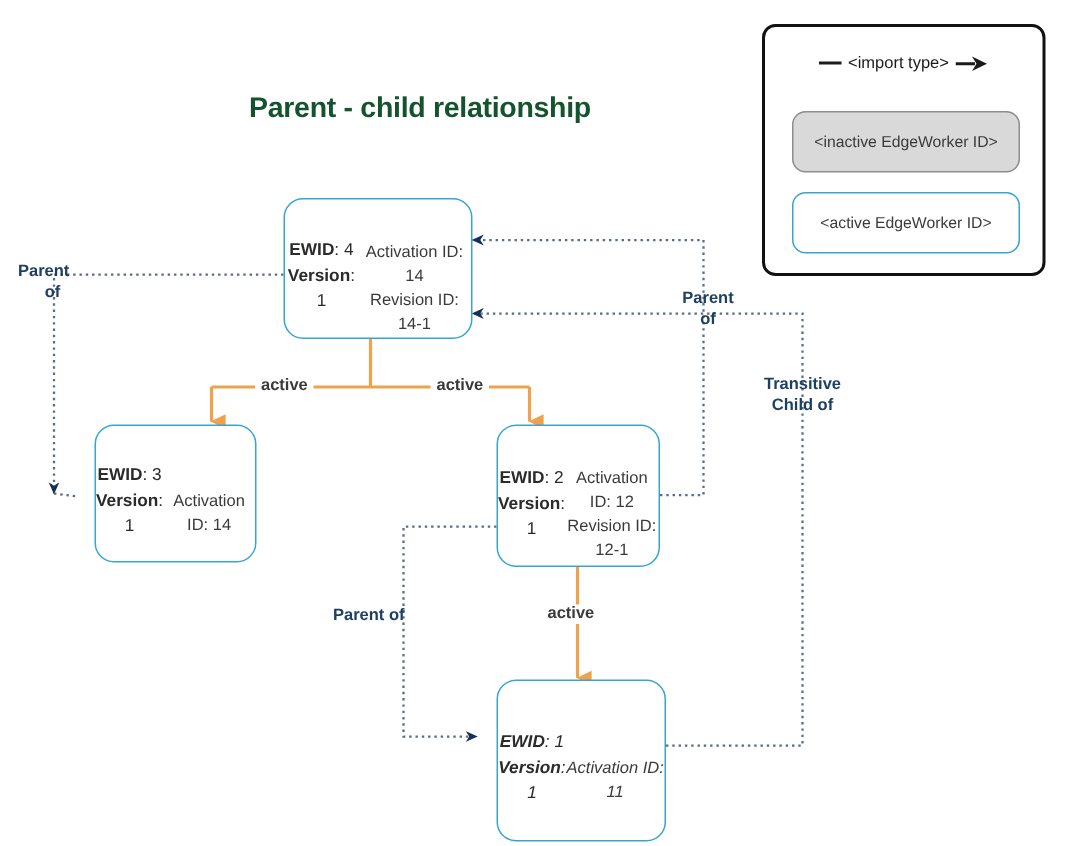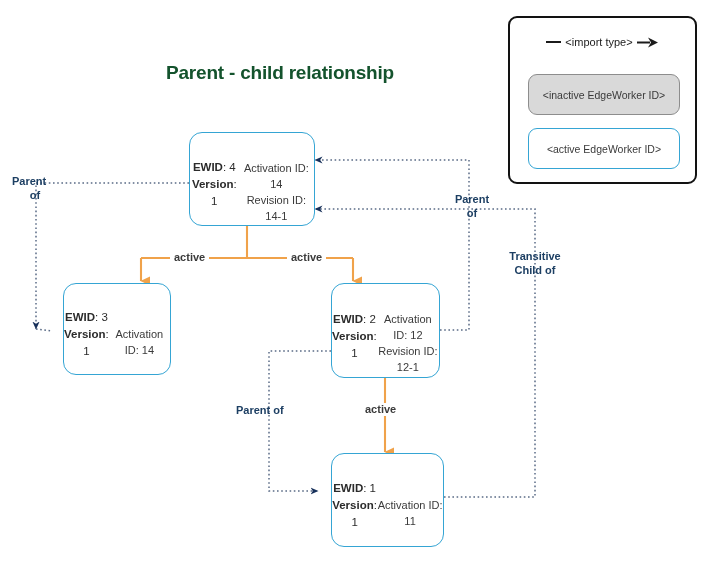--- a/index.html
+++ b/index.html
@@ -204,21 +204,21 @@
     <div class="ew-head">
       <div><b>EWID</b>: <span>2</span></div>
       <div><b>Version</b>: <span>1</span></div>
     </div>
     <div class="ew-body">
       <div>Activation ID: 12</div>
       <div>Revision ID: 12-1</div>
     </div>
   </div>
 
-  <div class="ew-node" style="left:331px; top:453px; width:113px; height:94px;">
+  <div class="ew-node" style="left:331px; top:453px; width:113px; height:108px;font-style:italic;">
     <div class="ew-head">
       <div><b>EWID</b>: <span>1</span></div>
       <div><b>Version</b>: <span>1</span></div>
     </div>
     <div class="ew-body">
       <div>Activation ID: 11</div>
     </div>
   </div>
 
   <div class="edge-label" style="left:12px; top:174px;">
@@ -229,21 +229,21 @@
   <div class="edge-label center" style="left:452px; top:192px; width:40px;">
     <div>Parent</div>
     <div>of</div>
   </div>
 
   <div class="edge-label center" style="left:494px; top:249px; width:82px;">
     <div>Transitive</div>
     <div>Child of</div>
   </div>
 
-  <div class="edge-label" style="left:236px; top:403px;text-align:right;">Parent of</div>
+  <div class="edge-label" style="left:222px; top:403px;text-align:right;">Parent of</div>
 
   <div class="active-label" style="left:170px; top:251px;">active</div>
   <div class="active-label" style="left:287px; top:251px;">active</div>
   <div class="active-label" style="left:361px; top:403px;">active</div>
 
   <div class="legend-box">
     <div class="legend-import">
       <span class="legend-dash"></span>
       <span>&lt;import type&gt;</span>
       <span class="legend-arrow">

